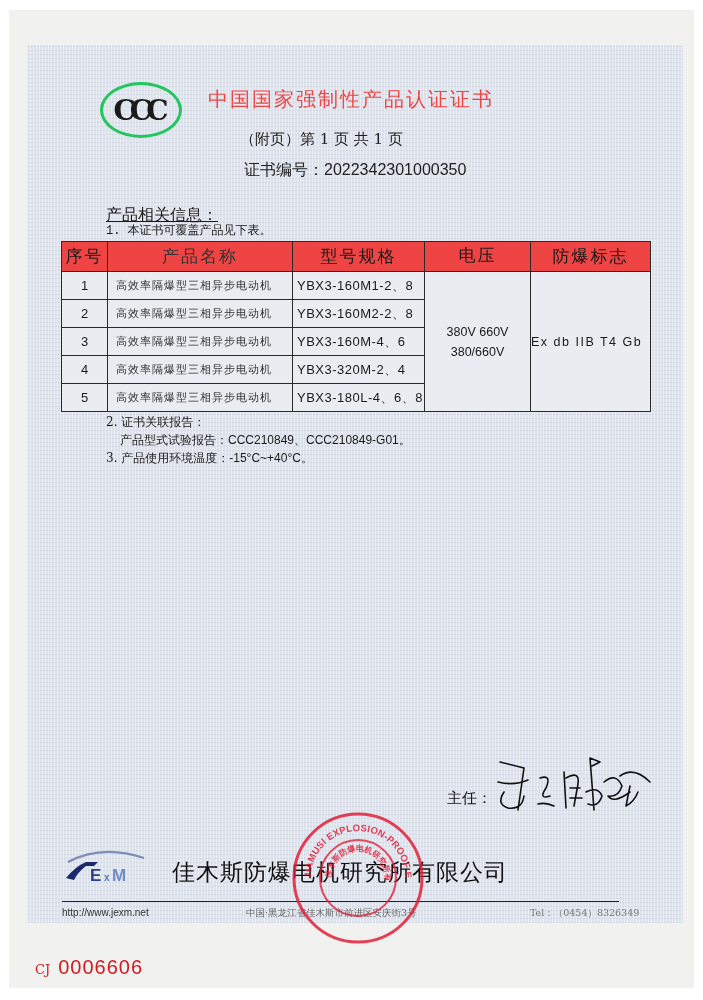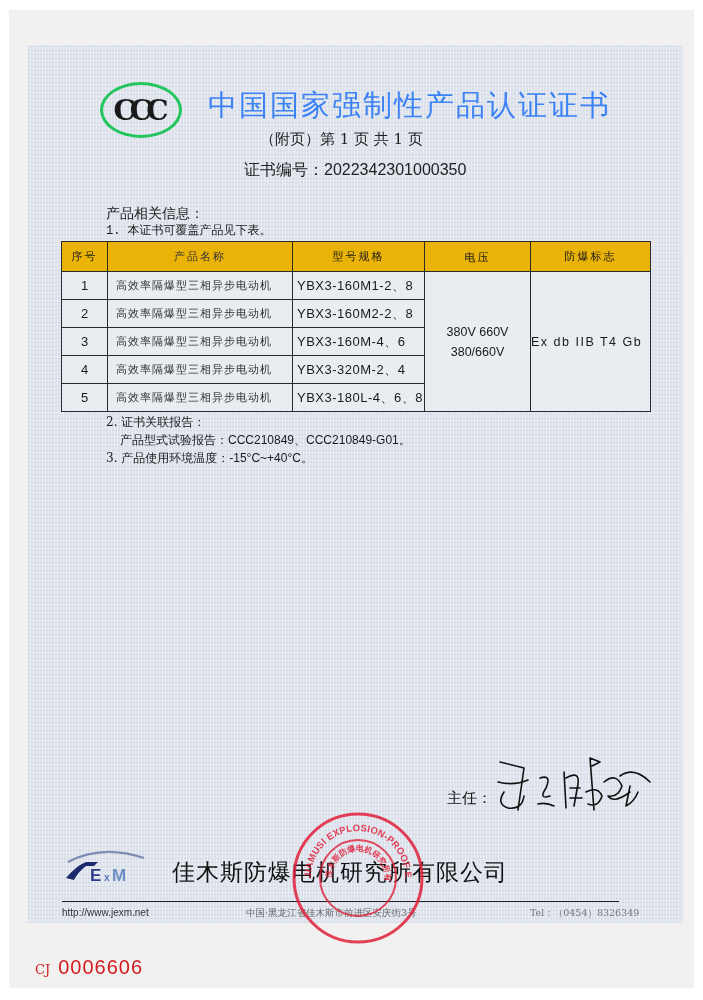--- a/index.html
+++ b/index.html
@@ -27,41 +27,41 @@
     left: 100px; top: 82px; width: 82px; height: 56px;
     border: 3px solid #22c55e; border-radius: 50%;
     display: flex; align-items: center; justify-content: center;
     box-sizing: border-box;
   }
   .ccc-logo span {
     font-family: "DejaVu Serif", serif; font-weight: bold; font-size: 28px;
     letter-spacing: -6px; color: #1a1a1a; margin-left: -6px;
   }
   .title {
-    left: 208px; top: 86px; font-size: 29px; letter-spacing: 2px; color: #3b82f6;
+    left: 208px; top: 86px; font-size: 20px; letter-spacing: 2px; color: #ef4444;
     font-family: Liberation Sans, sans-serif;
   }
-  .subtitle { left: 240px; top: 130px; font-size: 15px; color: #222; font-family: "DejaVu Serif", serif; margin-left: 20px; }
+  .subtitle { left: 240px; top: 130px; font-size: 15px; color: #222; font-family: "DejaVu Serif", serif; }
   .cert-no { left: 244px; top: 160px; font-size: 16px; color: #222; }
   .cert-no .num { font-family: "Liberation Sans", sans-serif; font-size: 16px; }
 
-  .info-label { left: 106px; top: 205px; font-size: 14px; font-family: "DejaVu Serif", serif; }
+  .info-label { left: 106px; top: 205px; font-size: 16px; font-family: "DejaVu Serif", serif; text-decoration: underline; }
   .item1 { left: 106px; top: 222px; font-size: 12px; font-family: Liberation Mono, monospace; }
 
   table.products {
     position: absolute; left: 61px; top: 241px;
     border-collapse: collapse; font-size: 12px;
     background: #e9ecf1;
   }
   table.products th, table.products td {
     border: 1.3px solid #2a2a2a; padding: 0; height: 27px;
   }
   table.products th {
-    background: #eab308; font-weight: normal; height: 29px;
-    font-family: Liberation Serif, serif; font-size: 11px; letter-spacing: 2px;
+    background: #ef4444; font-weight: normal; height: 29px;
+    font-family: Liberation Mono, monospace; font-size: 17px; letter-spacing: 2px;
   }
   .c-no { width: 45px; text-align: center; font-family: "Liberation Sans", sans-serif; font-size: 13px; }
   .c-name { width: 176px; padding-left: 8px !important; font-family: "DejaVu Serif", serif; font-size: 11px; letter-spacing: 1px; color: #333; }
   .c-model { width: 127px; padding-left: 4px !important; font-family: "Liberation Sans", sans-serif; font-size: 13px; letter-spacing: 0.5px; }
   .c-volt { width: 105px; text-align: center; font-family: "Liberation Sans", sans-serif; font-size: 12.5px; line-height: 20px; }
   .c-ex { width: 119px; font-family: "Liberation Sans", sans-serif; font-size: 12.5px; letter-spacing: 1.5px; }
   th.c-name { text-align: center; padding-left: 0 !important; }
   th.c-model { text-align: center; padding-left: 0 !important; }
 
   .item2 { left: 106px; top: 414px; font-size: 12px; font-family: "DejaVu Serif", serif; }

